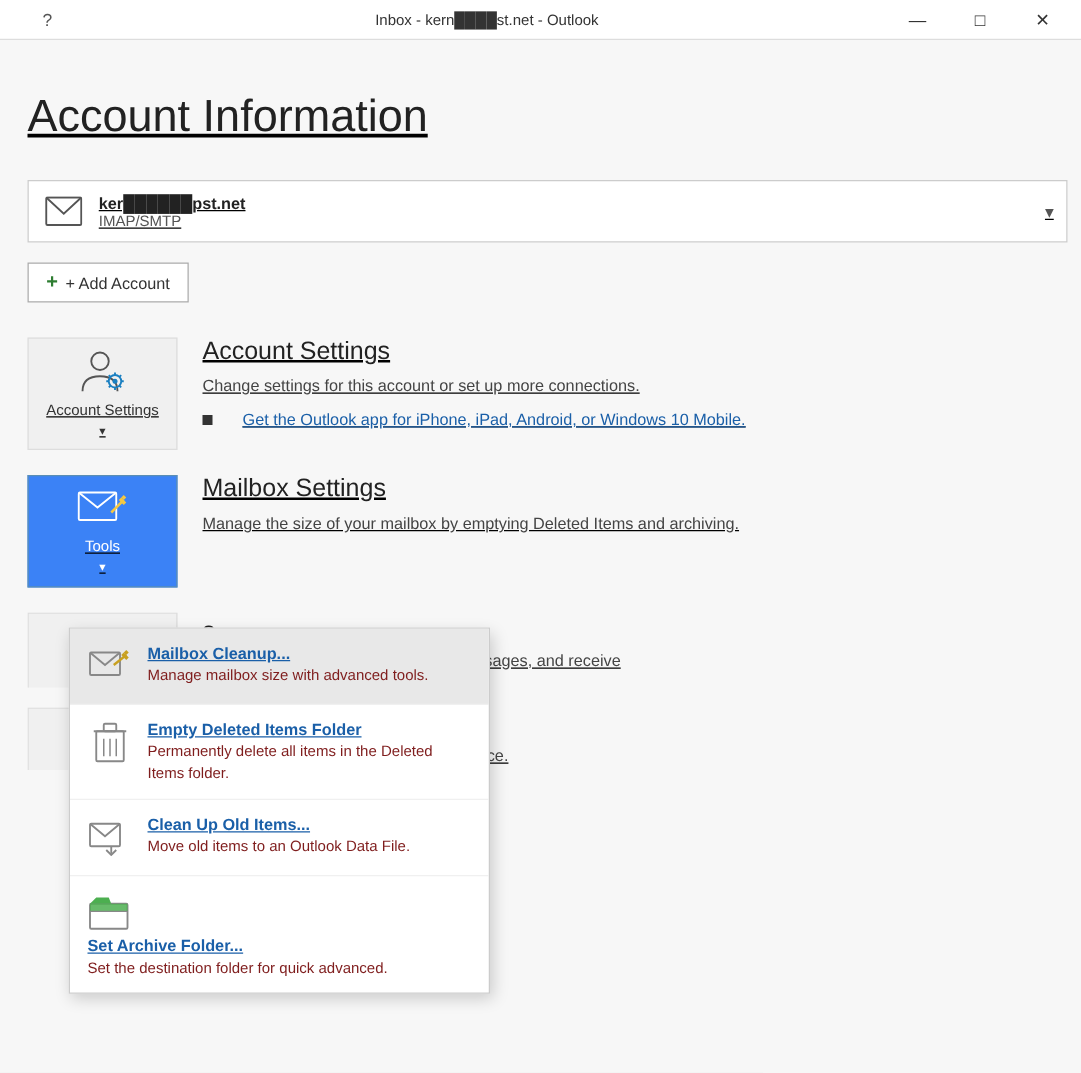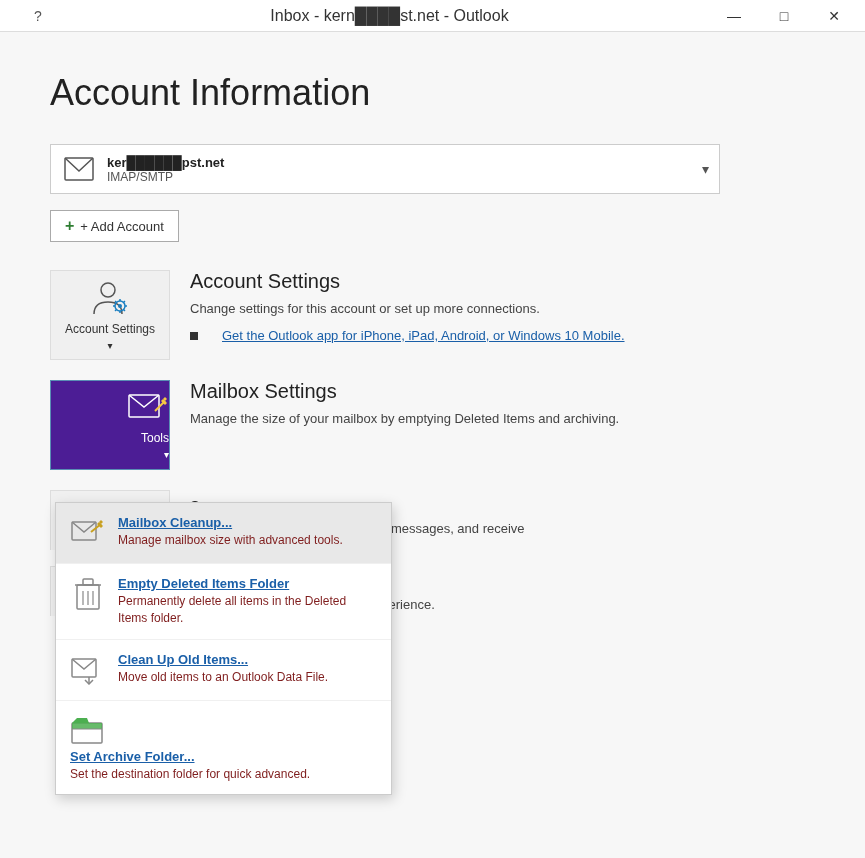--- a/index.html
+++ b/index.html
@@ -18,57 +18,58 @@
       height: 32px;
       display: flex;
       align-items: center;
       justify-content: space-between;
       padding: 0 8px;
       border-bottom: 1px solid #ddd;
     }
     .title-bar-title {
       flex: 1;
       text-align: center;
-      font-size: 16px;
+      font-size: 12px;
       color: #333;
     }
     .title-bar-controls {
       display: flex;
       gap: 4px;
     }
     .title-bar-btn {
       width: 46px;
       height: 32px;
       display: flex;
       align-items: center;
       justify-content: center;
       font-size: 14px;
       cursor: pointer;
       color: #333;
     }
 
     
     .main-content {
       background: #f7f7f7;
-      padding: 40px 50px 30px 50px;
+      padding: 40px 50px 30px 22px;
       height: calc(858px - 32px);
       overflow: hidden;
       position: relative;
+      text-decoration: underline;
     }
 
     .page-title {
       font-size: 36px;
       font-weight: 300;
       color: #222;
       margin-bottom: 30px;
     }
 
     
     .account-selector {
-      width: 670px;
+      width: 832px;
       border: 1px solid #ccc;
       background: #fff;
       display: flex;
       align-items: center;
       padding: 6px 10px;
       margin-bottom: 16px;
       cursor: pointer;
       position: relative;
     }
     .account-selector-icon {
@@ -132,24 +133,23 @@
       justify-content: center;
       background: #f0f0f0;
       border: 1px solid #ddd;
       flex-shrink: 0;
       cursor: pointer;
       font-size: 11px;
       color: #333;
       gap: 4px;
     }
     .card-icon-box.active {
-      background: #4c1d95;
+      background: #3b82f6;
       border-color: #5a8eb5;
       color: #fff;
-      align-items: flex-end;
     }
     .card-icon-box .icon-label {
       font-size: 12px;
       font-weight: 500;
       text-align: center;
     }
     .card-icon-box .chevron-down {
       font-size: 10px;
     }
 

